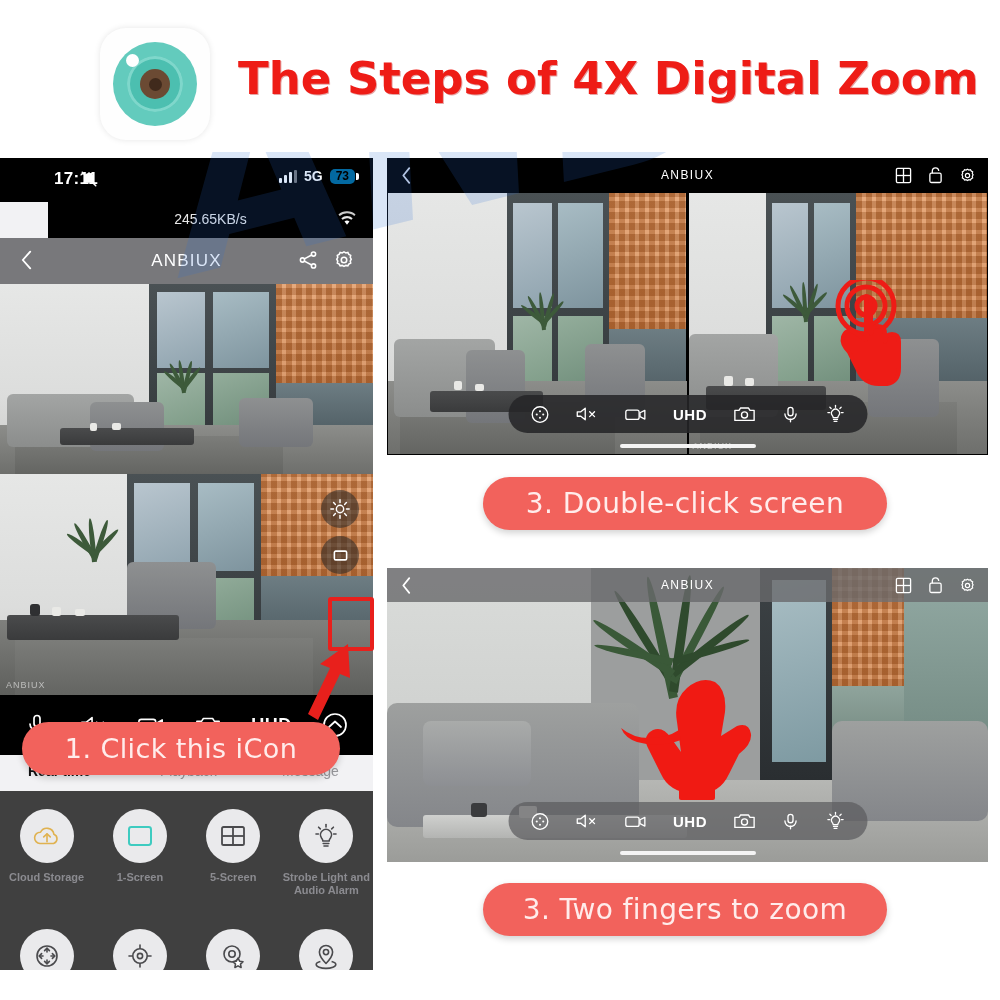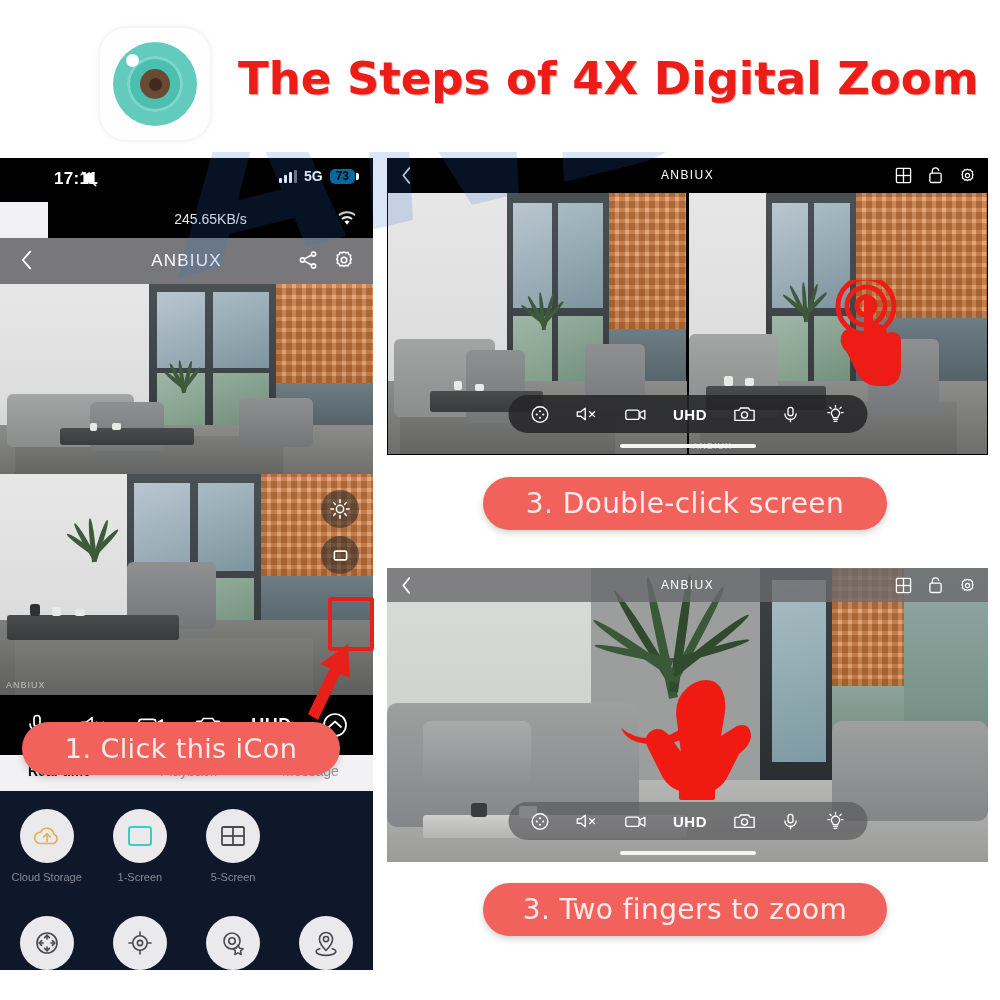--- a/index.html
+++ b/index.html
@@ -124,21 +124,21 @@
   .toolbarA { position: relative; height: 60px; background: #000; display: flex;
     align-items: center; justify-content: space-around; padding: 0 10px; }
   .toolbarA .tb-ic { color: #fff; }
   .uhd { color: #fff; font-size: 18px; font-weight: 600; letter-spacing: .5px; }
 
   .tabsrow { position: relative; height: 36px; background: #f2f2f4; }
   .tabsrow span { position: absolute; top: 8px; font-size: 14px; }
   .tab-active { color: #111; font-weight: 600; }
   .tab-idle { color: #9a9a9e; }
 
-  .gridmenu { position: relative; background: #0f172a; padding-top: 8px; }
+  .gridmenu { position: relative; background: #404040; padding-top: 8px; font-weight: bold; }
   .gm-row { display: flex; }
   .gm-cell { width: 25%; display: flex; flex-direction: column; align-items: center; padding: 10px 2px 6px; }
   .gm-bub { width: 54px; height: 54px; border-radius: 50%; background: #eaeaec;
     display: flex; align-items: center; justify-content: center; }
   .gm-lbl { margin-top: 8px; font-size: 11px; color: #8b8b90; text-align: center; line-height: 13px; }
 
   
   #panelB { left: 387px; top: 158px; width: 601px; height: 297px; background: #000; }
   .lsHeader { position: absolute; left: 0; top: 0; width: 100%; height: 34px;
     background: rgba(0,0,0,0.92); color: #fff; z-index: 6; }
@@ -395,20 +395,35 @@
         </div>
         <div class="gm-cell">
           <div class="gm-bub">
             <svg width="30" height="26" viewBox="0 0 30 26" fill="none" stroke="#4a4a4d" stroke-width="1.8">
               <rect x="4" y="4" width="22" height="18" rx="1.6"></rect>
                 <line x1="15" y1="4" x2="15" y2="22"></line>
                 <line x1="4" y1="13" x2="26" y2="13"></line>
             </svg>
           </div>
           <div class="gm-lbl">5-Screen</div>
+        </div>
+        <div class="gm-cell">
+          <div class="gm-bub">
+            <svg width="28" height="28" viewBox="0 0 28 28" fill="none" stroke="#4a4a4d" stroke-width="1.6" stroke-linecap="round">
+              <path d="M9.5 16a5.5 5.5 0 1 1 9 0c-.9 1.1-1.3 1.9-1.4 3h-6.2c-.1-1.1-.5-1.9-1.4-3z"></path>
+              <line x1="11.2" y1="21.5" x2="16.8" y2="21.5"></line>
+                <line x1="12" y1="24" x2="16" y2="24"></line>
+              <line x1="14" y1="2.5" x2="14" y2="5"></line>
+                <line x1="4" y1="12" x2="6.4" y2="12"></line>
+                <line x1="21.6" y1="12" x2="24" y2="12"></line>
+              <line x1="6.6" y1="5.2" x2="8.3" y2="6.9"></line>
+                <line x1="21.4" y1="5.2" x2="19.7" y2="6.9"></line>
+            </svg>
+          </div>
+          <div class="gm-lbl">Strobe Light and Audio Alarm</div>
         </div>
       </div>
       <div class="gm-row" style="padding-top:16px">
         <div class="gm-cell">
           <div class="gm-bub">
             <svg width="28" height="28" viewBox="0 0 28 28" fill="none" stroke="#4a4a4d" stroke-width="1.6" stroke-linecap="round">
               <circle cx="14" cy="14" r="10"></circle>
               <polyline points="14,6.8 14,10"></polyline>
                 <polyline points="14,18 14,21.2"></polyline>
                 <polyline points="6.8,14 10,14"></polyline>

